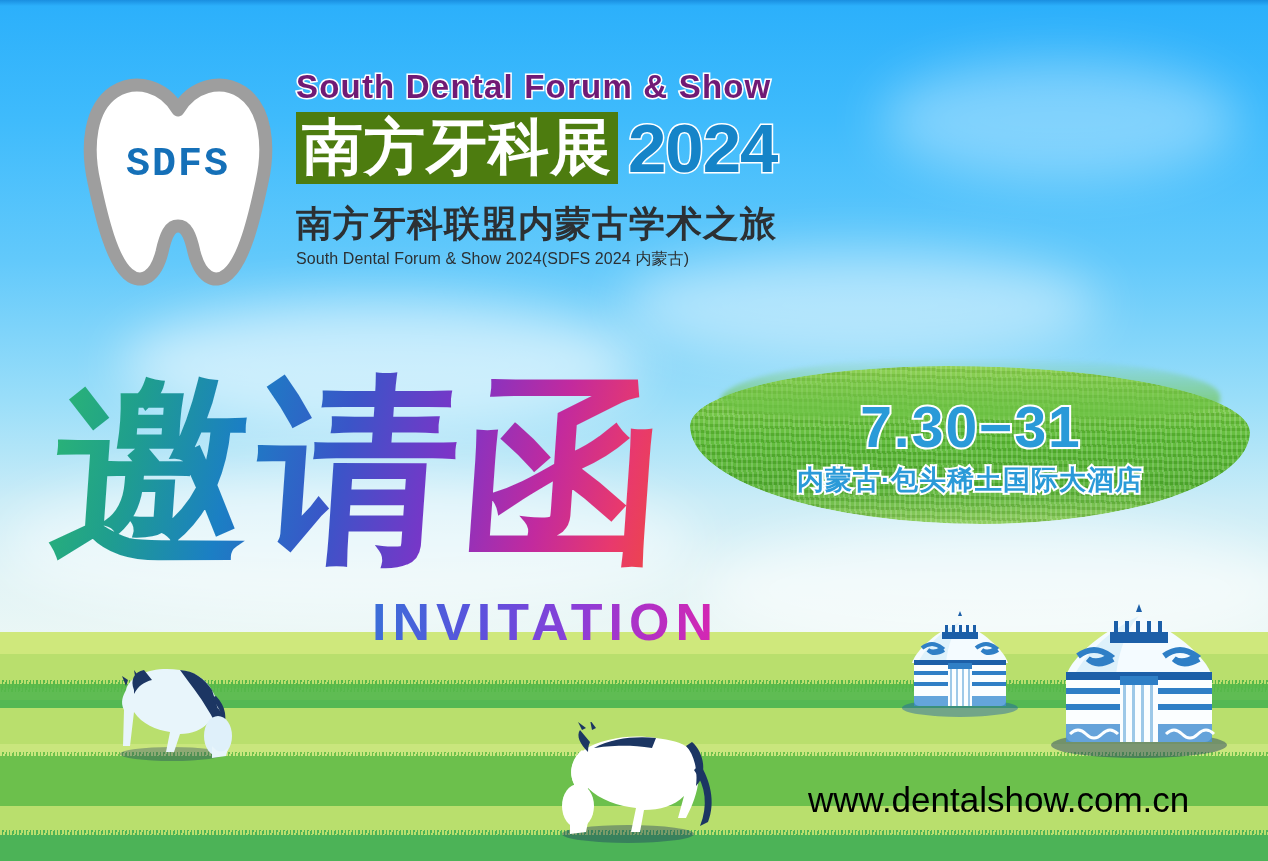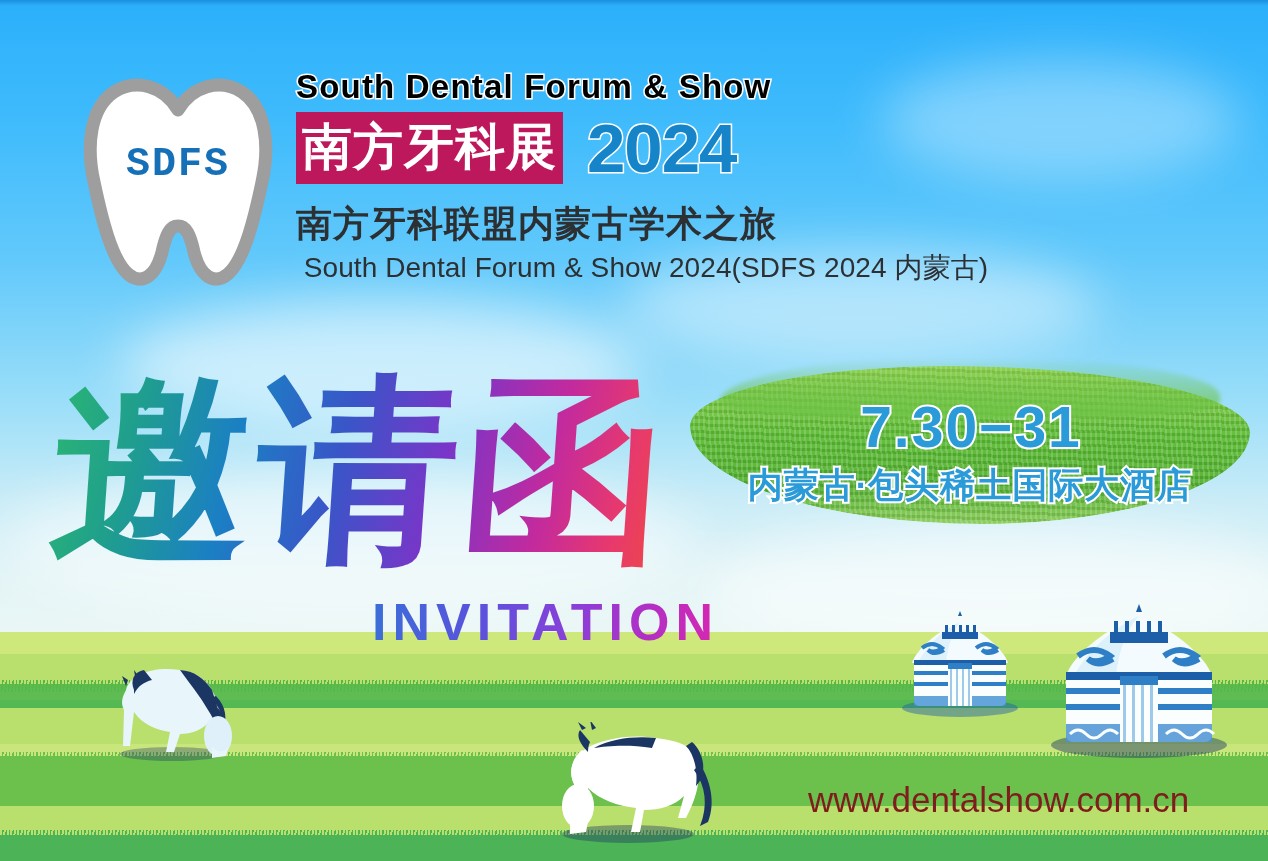--- a/index.html
+++ b/index.html
@@ -104,70 +104,69 @@
   
   .headblock {
     position: absolute;
     left: 296px; top: 66px;
     width: 700px;
   }
   .title-en {
     font-size: 33px;
     font-weight: 800;
     letter-spacing: 1.2px;
-    color: #000000;
+    color: #701a75;
     -webkit-text-stroke: 3px #ffffff;
     paint-order: stroke fill;
     line-height: 42px;
     white-space: nowrap;
   }
   .row2 {
     display: flex;
     align-items: flex-end;
     margin-top: 2px;
     height: 74px;
   }
   .cn-box {
-    background: #be185d;
+    background: #4d7c0f;
     color: #ffffff;
-    font-size: 50px;
+    font-size: 61px;
     font-weight: 700;
     line-height: 62px;
     padding: 4px 6px 6px 6px;
     letter-spacing: 1px;
     white-space: nowrap;
   }
   .year {
     font-size: 69px;
     font-weight: 700;
     letter-spacing: -1px;
     color: #1584c8;
     -webkit-text-stroke: 3px #ffffff;
     paint-order: stroke fill;
     line-height: 70px;
-    margin-left: 24px;
+    margin-left: 10px;
     white-space: nowrap;
   }
   .sub-cn {
     margin-top: 19px;
     font-size: 36px;
     font-weight: 700;
     letter-spacing: 1px;
     color: #2c3033;
     line-height: 42px;
     white-space: nowrap;
   }
   .sub-en {
     margin-top: 4px;
-    font-size: 28px;
+    font-size: 16px;
     font-weight: 500;
     color: #2c3033;
     letter-spacing: 0.1px;
     white-space: nowrap;
-    text-align: center;
   }
 
   
   .calli {
     position: absolute;
     left: 52px; top: 352px;
     width: 620px;
     height: 250px;
     font-size: 200px;
     font-weight: 700;
@@ -243,36 +242,36 @@
     color: #2a9ad8;
     -webkit-text-stroke: 4px #ffffff;
     paint-order: stroke fill;
     white-space: nowrap;
   }
   .venue-line {
     position: absolute;
     left: 0; top: 104px;
     width: 560px;
     text-align: center;
-    font-size: 35px;
+    font-size: 27px;
     font-weight: 700;
     letter-spacing: 1px;
     color: #2a9ad8;
     -webkit-text-stroke: 4px #ffffff;
     paint-order: stroke fill;
     white-space: nowrap;
   }
 
   
   .url {
     position: absolute;
     left: 808px; top: 780px;
     font-size: 35px;
     font-weight: 400;
-    color: #7f1d1d;
+    color: #000000;
     letter-spacing: 0px;
     white-space: nowrap;
   }
 
   
   .horse1 { position: absolute; left: 96px;  top: 650px; width: 152px; height: 116px; }
   .horse2 { position: absolute; left: 536px; top: 722px; width: 180px; height: 126px; }
   .ger-small { position: absolute; left: 898px; top: 608px; width: 124px; height: 112px; }
   .ger-large { position: absolute; left: 1044px; top: 600px; width: 190px; height: 160px; }
 </style>

